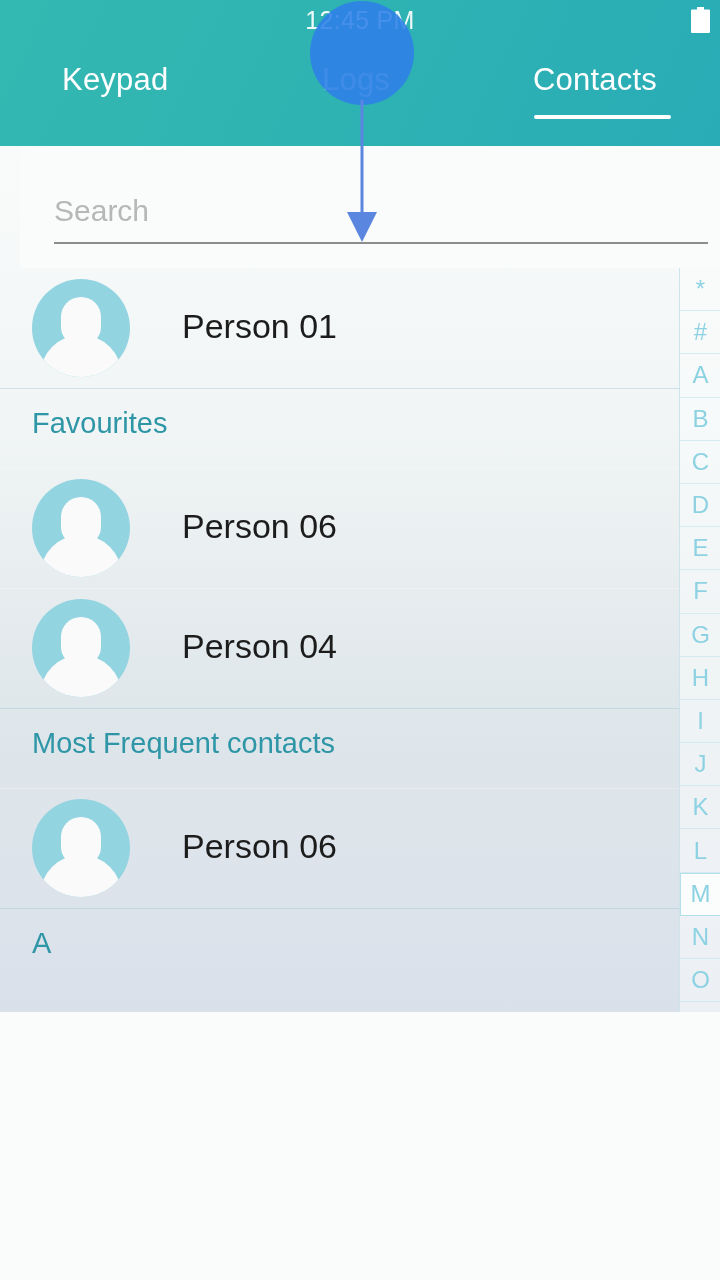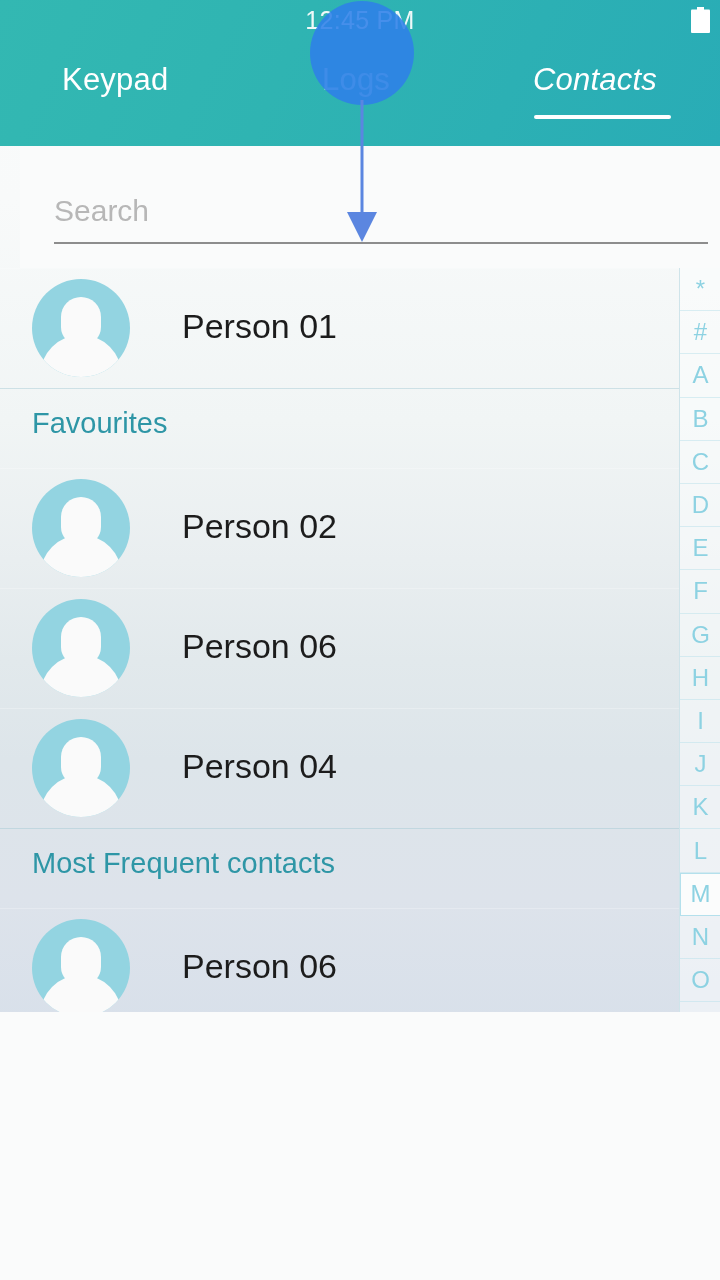--- a/index.html
+++ b/index.html
@@ -47,21 +47,21 @@
   }
   .tab {
     position:absolute; top:0;
     color:#ffffff;
     font-size:31px;
     letter-spacing:.2px;
     white-space:nowrap;
   }
   .tab.keypad { left:62px; }
   .tab.logs   { left:322px; opacity:.62; }
-  .tab.contacts { left:533px;font-style:italic; }
+  .tab.contacts { left:533px; }
   .tab-underline {
     position:absolute; left:534px; top:53px;
     width:137px; height:4px; background:#ffffff; border-radius:2px;
   }
 
   
   #search-area {
     position:absolute; left:0; top:146px; width:720px; height:122px;
     background:#fafbfb;
     margin-left:20px;
@@ -214,27 +214,20 @@
   <div id="list">
       <div class="row">
         <div class="avatar">
           <div class="head"></div>
           <div class="body"></div>
         </div>
         <div class="name">Person 01</div>
       </div>
       <div class="section-header">
         <div class="label">Favourites</div>
-      </div>
-      <div class="row">
-        <div class="avatar">
-          <div class="head"></div>
-          <div class="body"></div>
-        </div>
-        <div class="name">Person 02</div>
       </div>
       <div class="row">
         <div class="avatar">
           <div class="head"></div>
           <div class="body"></div>
         </div>
         <div class="name">Person 06</div>
       </div>
       <div class="row">
         <div class="avatar">

